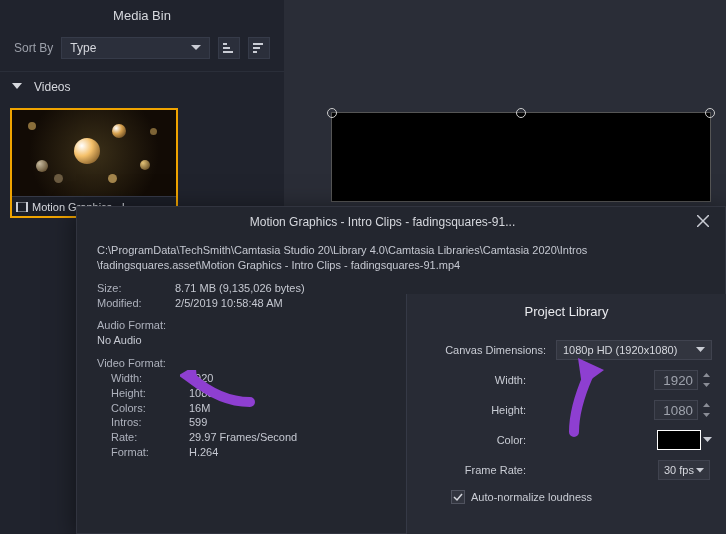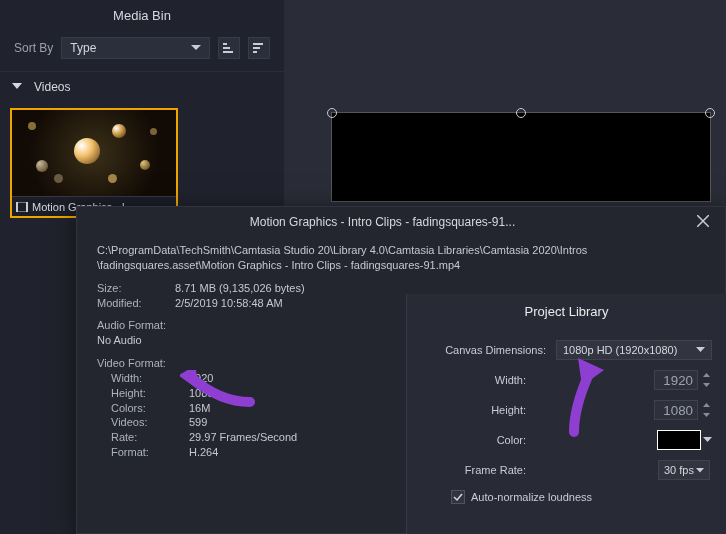--- a/index.html
+++ b/index.html
@@ -164,21 +164,21 @@
       </div>
     <div class="meta-row meta-sub">
         <span class="meta-lbl">Height:</span>
         <span class="meta-val">1080</span>
       </div>
     <div class="meta-row meta-sub">
         <span class="meta-lbl">Colors:</span>
         <span class="meta-val">16M</span>
       </div>
     <div class="meta-row meta-sub">
-        <span class="meta-lbl">Videos:</span>
+        <span class="meta-lbl">Intros:</span>
         <span class="meta-val">599</span>
       </div>
     <div class="meta-row meta-sub">
         <span class="meta-lbl">Rate:</span>
         <span class="meta-val">29.97 Frames/Second</span>
       </div>
     <div class="meta-row meta-sub">
         <span class="meta-lbl">Format:</span>
         <span class="meta-val">H.264</span>
       </div>

